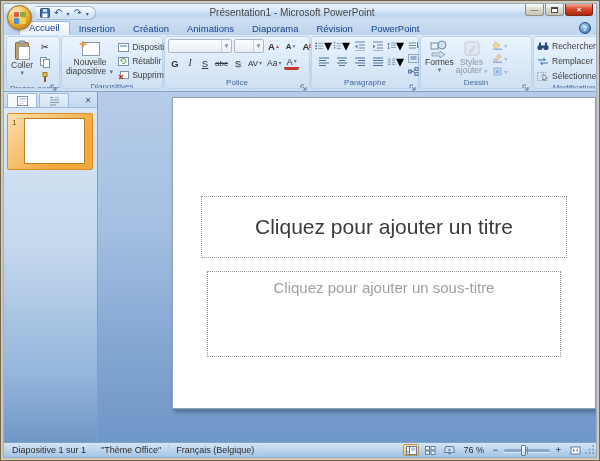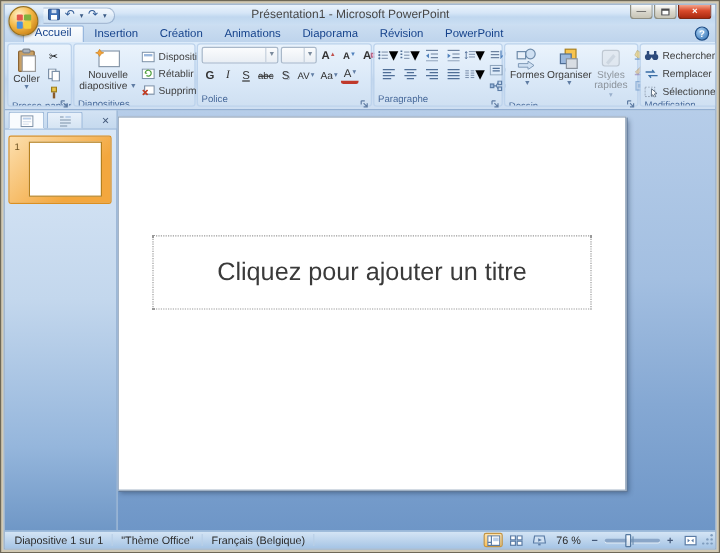--- a/index.html
+++ b/index.html
@@ -26,21 +26,21 @@
   
   .tabrow{height:14px;flex:none;display:flex;align-items:flex-end;padding-left:15px;background:linear-gradient(#cbddf1,#bed4ec);position:relative}
   .tab{font-size:9.5px;line-height:11px;color:#15428b;padding:1px 9px 1px;border-radius:2px 2px 0 0;white-space:nowrap}
   .tab.active{background:linear-gradient(#fcfdfe,#e9f1fa);border:1px solid #98b7dd;border-bottom:none;padding:0 9px 2px}
   .help-btn{position:absolute;right:5px;bottom:1px;width:12px;height:12px;border-radius:50%;border:1px solid #1d4d86;background:radial-gradient(circle at 35% 30%,#a9d0f2,#2f6fb3);color:#fff;font-size:8px;font-weight:bold;display:flex;align-items:center;justify-content:center}
 
   
   .ribbon{height:57px;flex:none;display:flex;align-items:stretch;padding:1px 0 2px 1px;background:linear-gradient(#dcebfa,#cfe1f5 45%,#c2d7ee 55%,#cfdff2);border-bottom:1px solid #86a5cb}
   .group{flex:none;margin-left:1px;border:1px solid #bdd3ec;border-radius:3px;background:linear-gradient(#eaf3fc,#dbe9f8 55%,#cfe0f2);display:flex;flex-direction:column;position:relative}
   .gbody{flex:1;display:flex;align-items:flex-start;padding:2px 2px 0 3px}
-  .glabel{height:11px;line-height:11px;font-size:8px;color:#47699a;white-space:nowrap;overflow:hidden;padding:0 3px}
+  .glabel{height:11px;line-height:11px;font-size:8px;color:#47699a;text-align:center;white-space:nowrap;overflow:hidden;padding:0 3px}
   .launcher{position:absolute;right:1px;bottom:2px;width:8px;height:8px}
   .bigbtn{display:flex;flex-direction:column;align-items:center;font-size:8.5px;line-height:9px;color:#3e3e3e;text-align:center;padding:1px 1px 0;border-radius:3px}
   .caret{font-size:6px;line-height:6px;color:#5f7ca3}
   .minicol{display:flex;flex-direction:column;gap:3px;margin-left:3px;padding-top:2px}
   .sbtn{width:15px;height:12px;display:flex;align-items:center;justify-content:center;font-size:9px;line-height:9px;border-radius:2px}
   .srow{display:flex;align-items:center;gap:3px;font-size:8.5px;line-height:9px;color:#3e3e3e;height:12px;white-space:nowrap}
   .frow{display:flex;align-items:center;gap:1px}
   .combo{height:14px;border:1px solid #a9b8c9;border-radius:2px;background:linear-gradient(#fbfcfd,#e9eef4);display:flex;align-items:center;justify-content:flex-end}
   .combo .dd{width:10px;text-align:center;font-size:6px;color:#7a8a9c;border-left:1px solid #c5d0dc;height:100%;display:flex;align-items:center;justify-content:center}
   .fbtn{min-width:14px;height:14px;padding:0 2px;display:flex;align-items:center;justify-content:center;font-size:9.5px;line-height:9px;color:#333;border-radius:2px}
@@ -55,21 +55,21 @@
   .pane{width:94px;flex:none;display:flex;flex-direction:column;border-right:1px solid #7fa0c6;background:linear-gradient(#dce9f7,#c3d7ed 45%,#95b6dc 80%,#6f97c6)}
   .pane-tabs{height:16px;flex:none;display:flex;align-items:flex-end;padding:1px 3px 0;background:linear-gradient(#d3e3f4,#c5d9ee);border-bottom:1px solid #9cb8d9}
   .ptab{width:30px;height:14px;margin-right:2px;display:flex;align-items:center;justify-content:center;border:1px solid #9cb8d9;border-bottom:none;border-radius:2px 2px 0 0;background:linear-gradient(#e9f1fa,#d5e4f3)}
   .ptab.active{background:#f8fbfe}
   .pane-close{margin-left:auto;width:12px;height:12px;font-size:8px;line-height:12px;text-align:center;color:#44597a}
   .thumb-sel{position:relative;margin:5px 3px;width:86px;border:1px solid #dd8f1f;border-radius:2px;background:linear-gradient(135deg,#fcdfae,#f3a73e 70%);padding:4px 4px 5px 16px}
   .thumb-num{position:absolute;left:4px;top:4px;font-size:8px;color:#6b5120}
   .thumb-slide{width:61px;height:46px;background:#fff;border:1px solid #b5801f;box-shadow:inset 0 0 0 1px #fff}
 
   .rightcol{flex:1;display:flex;flex-direction:column;overflow:hidden}
-  .main{flex:1;position:relative;overflow:hidden;display:flex;justify-content:flex-start;background:linear-gradient(#b4cceา?,#fff)} 
+  .main{flex:1;position:relative;overflow:hidden;display:flex;justify-content:flex-end;background:linear-gradient(#b4cceา?,#fff)} 
   .main{background:linear-gradient(#b6cde9,#a3bfe1 40%,#85a8d3 70%,#6e96c7)}
   .slide{width:424px;height:312px;margin-top:5px;background:#fff;border:1px solid #8fa3ba;box-shadow:1px 1px 0 #5f7astatic?, 2px 3px 4px rgba(30,50,80,.45)} 
   .slide{box-shadow:1px 1px 0 #5f7898,2px 3px 4px rgba(30,50,80,.45);position:relative}
   .ph{border:1px dotted #999;position:absolute;display:flex;justify-content:center}
   .ph-title{left:28px;right:28px;top:98px;height:62px;align-items:center;font-size:21px;color:#3a3a3a}
   .ph-sub{left:34px;right:34px;top:173px;height:86px;align-items:flex-start;padding-top:7px;font-size:15px;color:#9f9f9f}
 
   .notes{height:26px;flex:none;display:flex;padding:2px 2px 2px 3px;background:linear-gradient(#cfe1f3,#c0d6ec);border-top:1px solid #8fb0d6}
   .notes-box{flex:1;background:#fff;border:1px solid #9cb8d9;border-right:none;font-size:9px;color:#1d1d1d;padding:2px 5px}
   .notes-scroll{width:12px;flex:none;border:1px solid #9cb8d9;background:linear-gradient(#eef4fb,#d7e5f4);display:flex;flex-direction:column;justify-content:space-between;align-items:center;font-size:5px;line-height:7px;color:#44597a}
@@ -369,37 +369,28 @@
       <div class="gbody">
         <div class="bigbtn">
           <svg width="20" height="18" viewBox="0 0 20 18">
                 <circle cx="13" cy="5" r="4" fill="#cfe0f2" stroke="#6f8cab"></circle>
                 <rect x="2" y="3" width="7" height="6" fill="#e8f0f9" stroke="#6f8cab"></rect>
                 <path d="M3 13h8l0-2 5 3.5-5 3.5 0-2H3z" fill="#cfe0f2" stroke="#6f8cab" stroke-width="0.7"></path>
               </svg>
           <span>Formes</span>
           <span class="caret">▼</span>
         </div>
-        <div class="bigbtn">
-          <svg width="20" height="18" viewBox="0 0 20 18">
-                <rect x="7" y="1" width="9" height="8" fill="#f8c44f" stroke="#ab8221"></rect>
-                <rect x="3" y="5" width="9" height="8" fill="#9bb8dd" stroke="#4e6e96"></rect>
-                <rect x="8" y="9" width="9" height="8" fill="#d8dde3" stroke="#8a939e"></rect>
-              </svg>
-          <span>Organiser</span>
-          <span class="caret">▼</span>
-        </div>
         <div class="bigbtn dim">
           <svg width="20" height="18" viewBox="0 0 20 18">
                 <rect x="3" y="2" width="14" height="13" rx="2" fill="#dfe3e8" stroke="#9aa2ab"></rect>
                 <path d="M6 12l6-7 2 2-6 7z" fill="#b9c1ca"></path>
               </svg>
           <span style="display:flex;flex-direction:column;line-height:8px">
                 <span>Styles</span>
-                <span><span>rapides</span> <span class="caret">▾</span></span>
+                <span><span>ajouter</span> <span class="caret">▾</span></span>
               </span>
         </div>
         <div class="tinycol">
           <span class="tbtn dim">
                 <svg width="11" height="9" viewBox="0 0 11 9">
                   <path d="M3 1l5 3-3.5 4L1 5z" fill="#f2c23e" stroke="#9c7a18" stroke-width="0.6"></path>
                   <rect x="1" y="7.5" width="9" height="1.5" fill="#4f81bd"></rect>
                 </svg>
                 <span class="caret">▾</span>
               </span>
@@ -480,20 +471,21 @@
       <div class="thumb-sel">
         <span class="thumb-num">1</span>
         <div class="thumb-slide"></div>
       </div>
     </div>
 
     <div class="rightcol">
       <div class="main">
         <div class="slide">
           <div class="ph ph-title">Cliquez pour ajouter un titre</div>
+          <div class="ph ph-sub">Cliquez pour ajouter un sous-titre</div>
         </div>
       </div>
     </div>
   </div>
 
   <div class="status">
     <span class="st-item">Diapositive 1 sur 1</span>
     <span class="st-item">"Thème Office"</span>
     <span class="st-item">Français (Belgique)</span>
     <div class="st-right">

